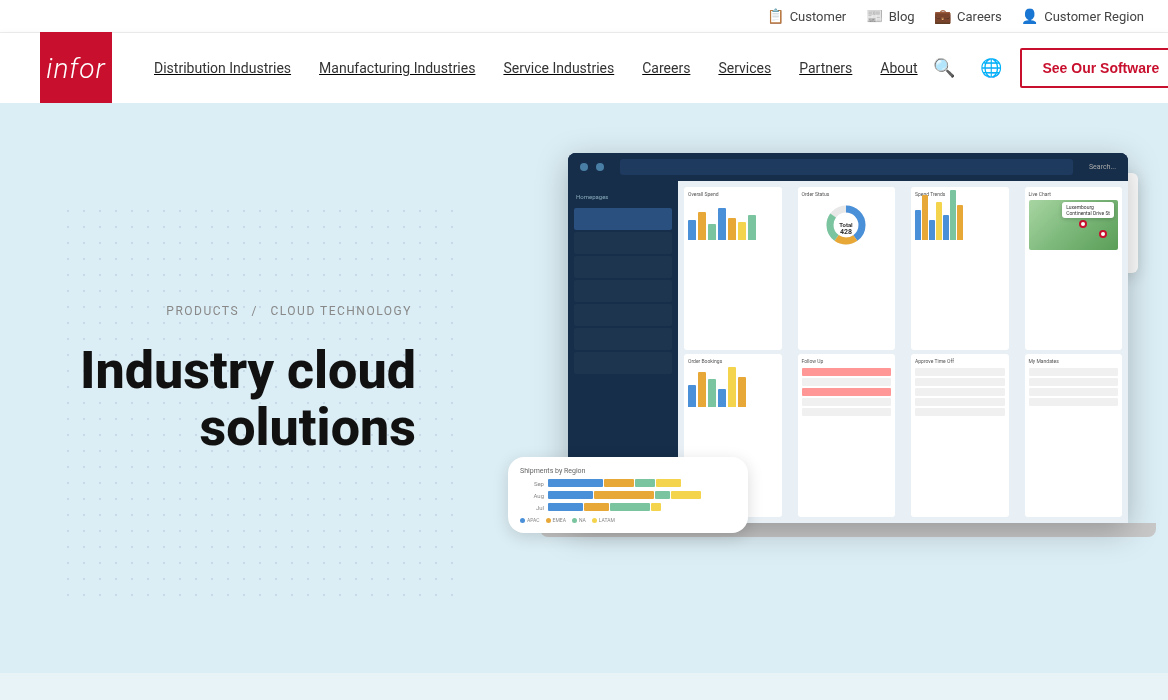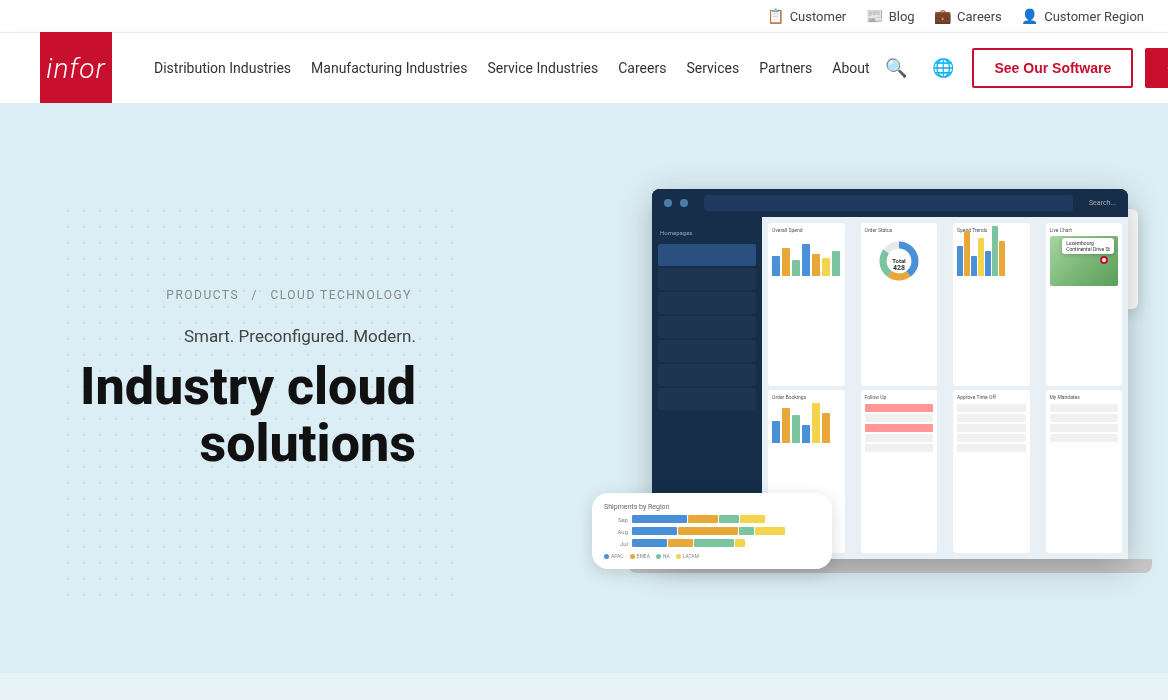--- a/index.html
+++ b/index.html
@@ -61,22 +61,23 @@
     .logo-text {
       color: #fff;
       font-size: 28px;
       font-style: italic;
       font-weight: 300;
       letter-spacing: 1px;
     }
     .nav-links {
       display: flex;
       align-items: flex-start;
-      gap: 0;
+      gap: 8px;
       flex: 1;
+      text-decoration: underline;
     }
     .nav-link {
       font-size: 14px;
       color: #333;
       cursor: pointer;
       padding: 8px 10px;
       white-space: nowrap;
       text-decoration: none;
     }
     .nav-actions {
@@ -165,23 +166,22 @@
       color: #111;
       line-height: 1.1;
       margin-bottom: 16px;
     }
 
     
     .laptop-wrap {
       position: absolute;
       right: 40px;
       top: 50px;
-      width: 476px;
+      width: 560px;
       height: 400px;
-      margin-top: 36px;
     }
     .laptop-screen {
       background: #1a2940;
       border-radius: 8px 8px 0 0;
       width: 100%;
       height: 370px;
       overflow: hidden;
       box-shadow: 0 8px 32px rgba(0,0,0,0.25);
       position: relative;
     }
@@ -407,21 +407,20 @@
 </nav>
 
 <section class="hero">
 
   <div class="hero-content">
     <div class="breadcrumb">
       <span>PRODUCTS</span>
       <span> / </span>
       <span>CLOUD TECHNOLOGY</span>
     </div>
-    <p class="hero-tagline">Smart. Preconfigured. Modern.</p>
     <h1 class="hero-title">
       <span>Industry cloud</span><br>
       <span>solutions</span>
     </h1>
   </div>
 
   <div class="laptop-wrap">
 
     <div class="floating-card">
       <div class="floating-card-title">Number of Price Overrides</div>

